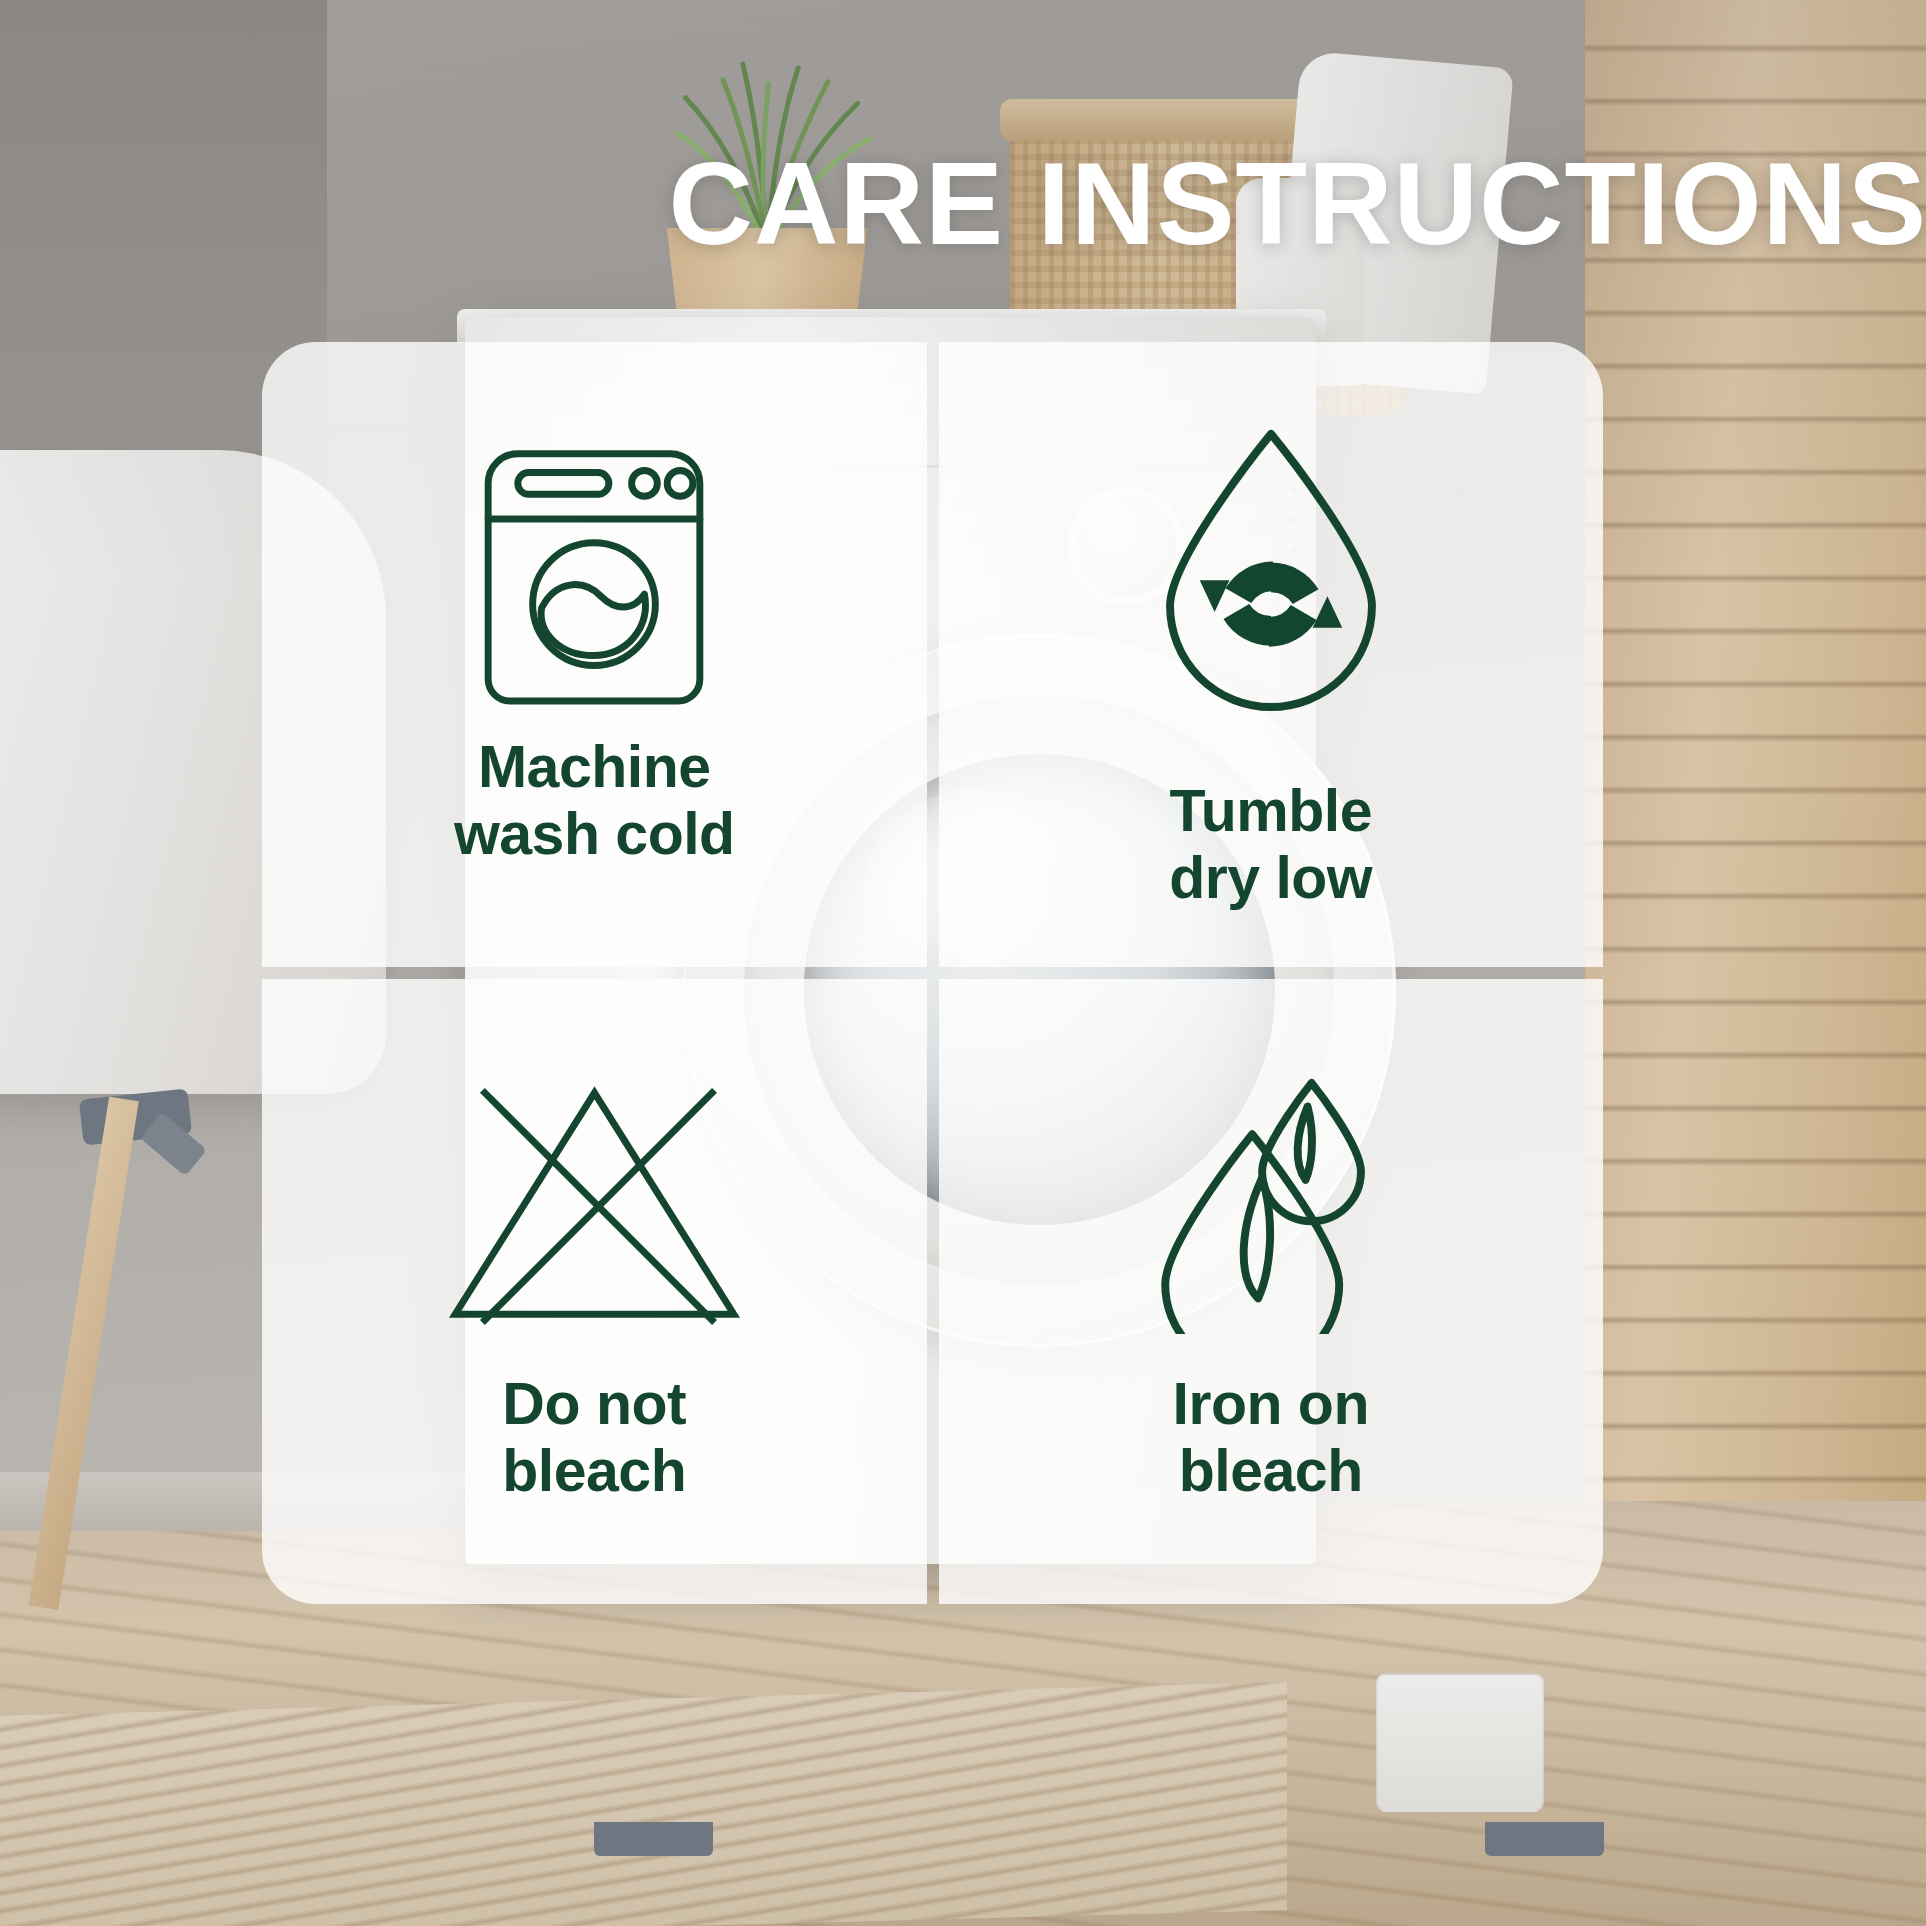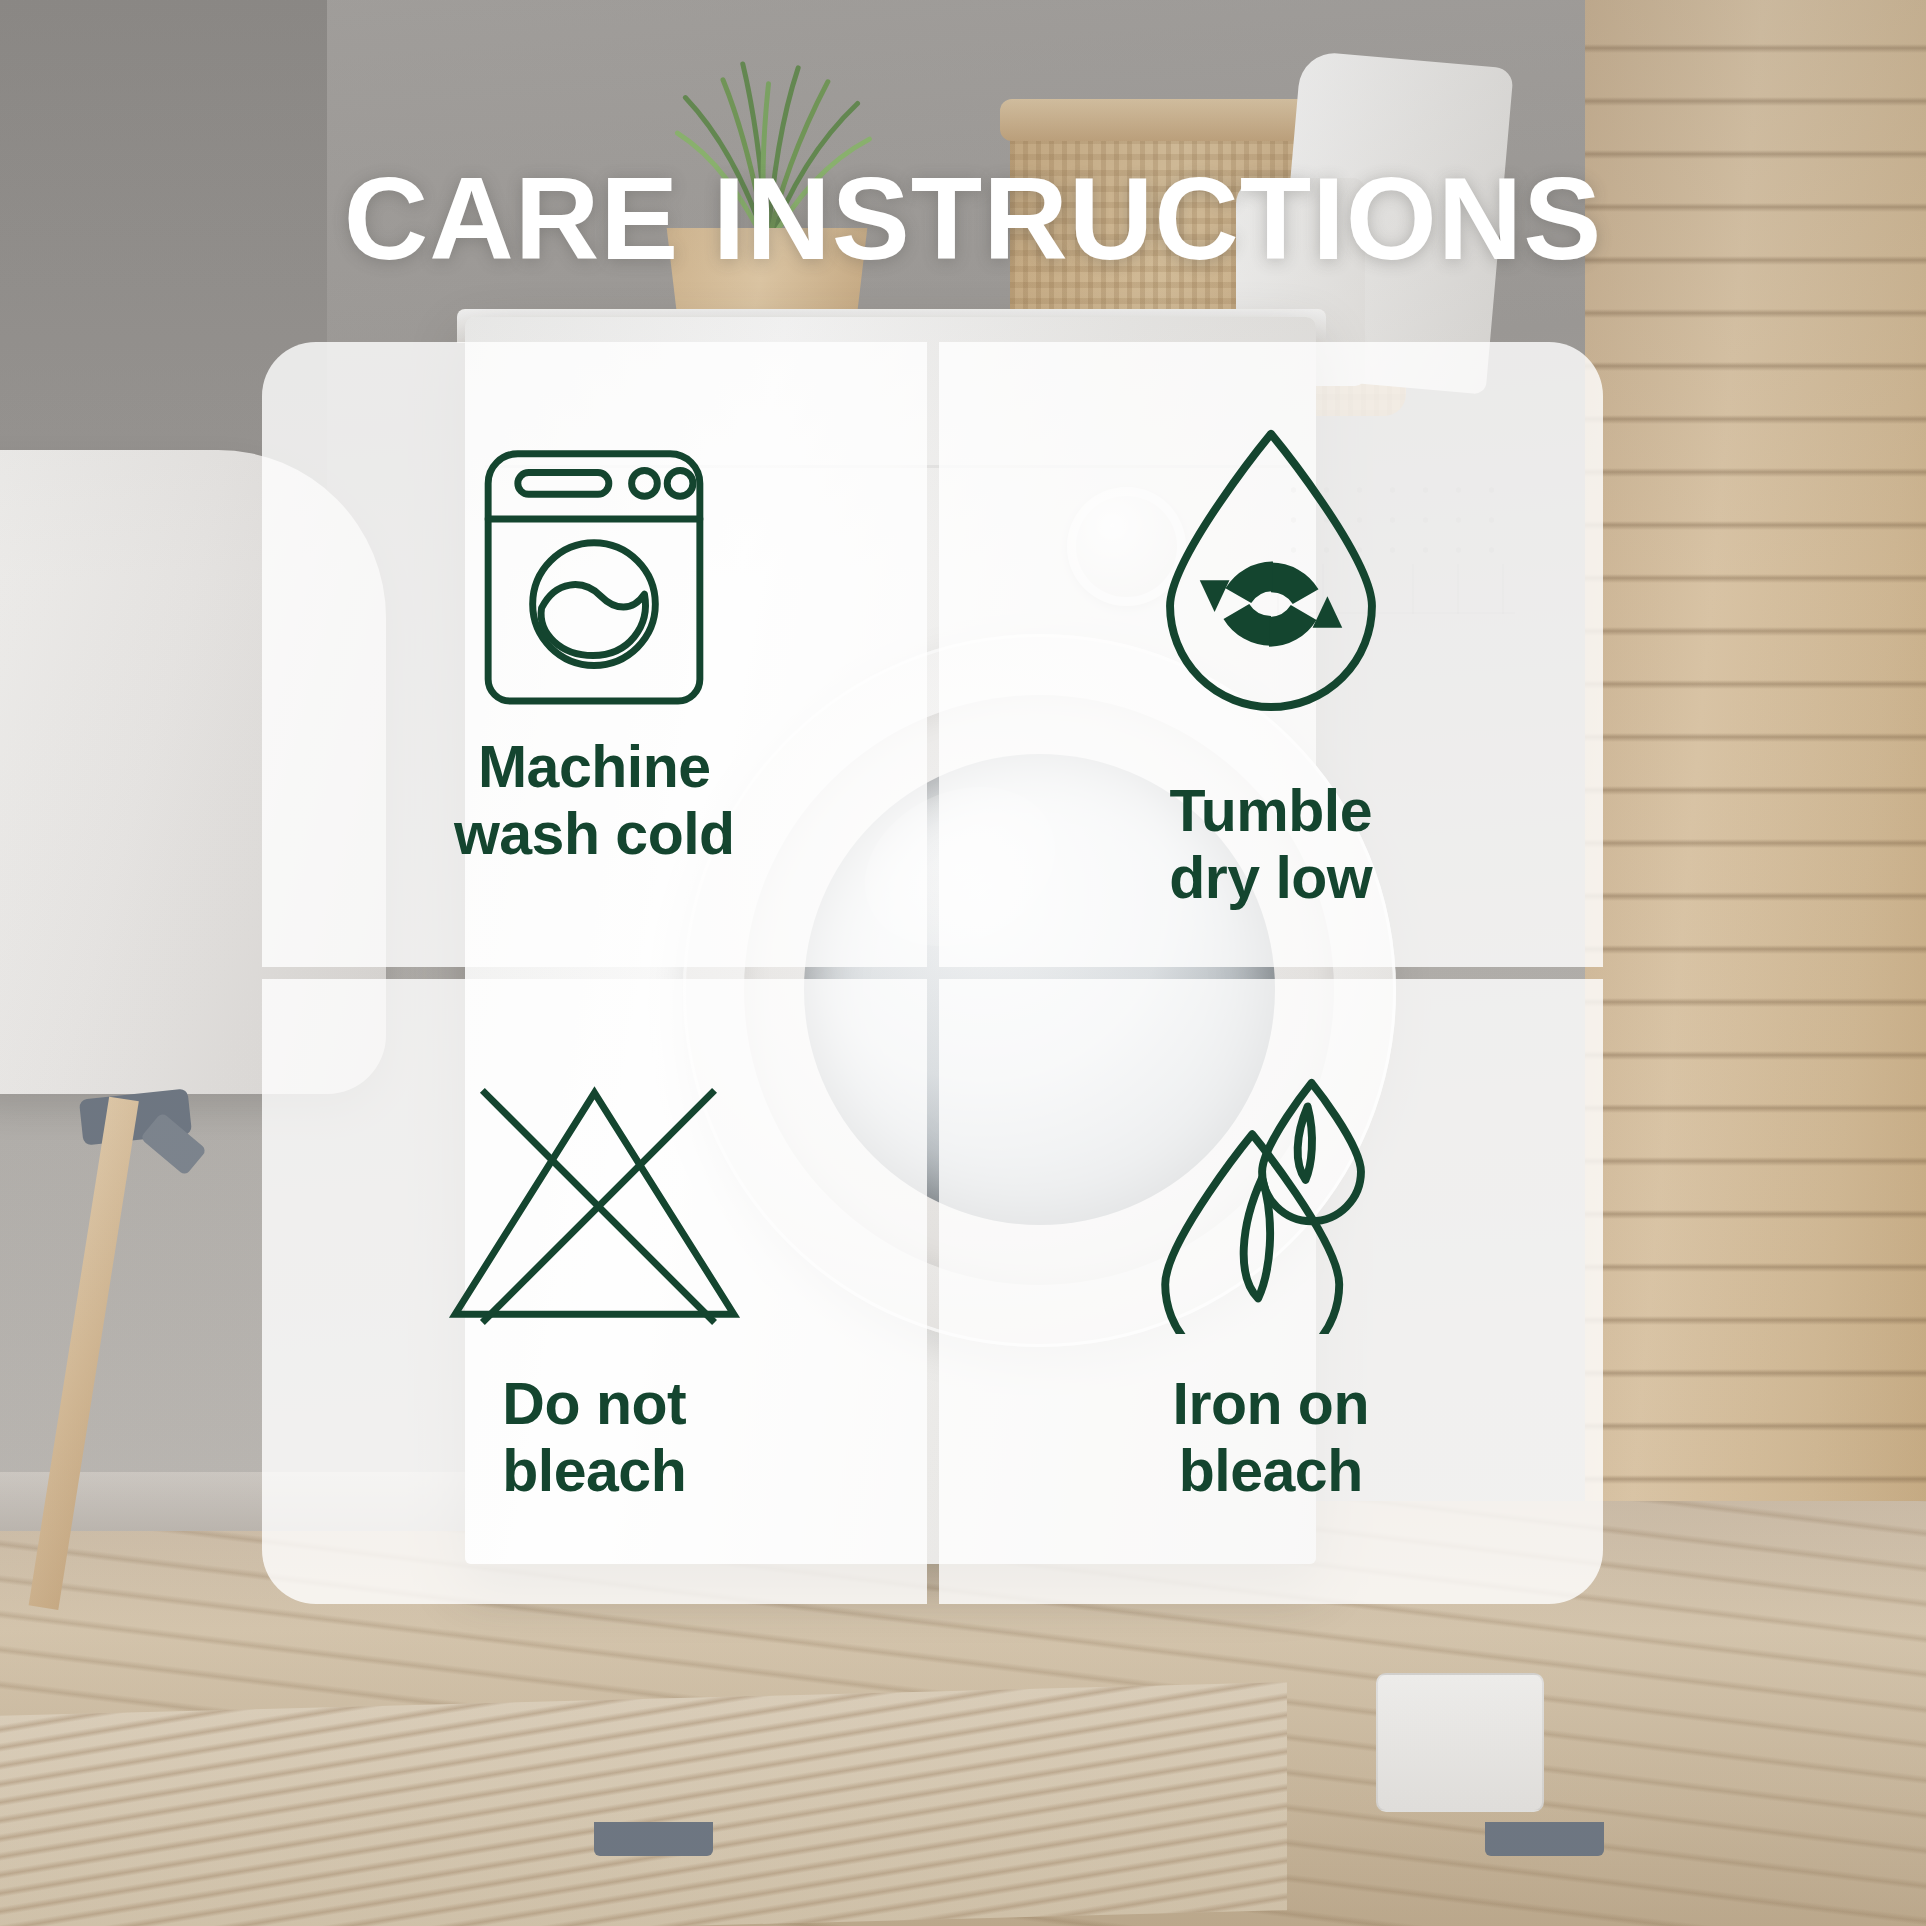--- a/index.html
+++ b/index.html
@@ -203,22 +203,22 @@
     position:absolute; left:144px; top:1127px; width:59px; height:34px;
     background:#7c848e; border-radius:6px; transform:rotate(40deg);
   }
   .photo-dim{
     position:absolute; inset:0;
     background:linear-gradient(180deg, rgba(120,118,115,0.18) 0%, rgba(120,118,115,0.05) 30%, rgba(120,118,115,0.04) 100%);
   }
 
   
   .title{
-    position:absolute; left:0; right:0; top:160px;
-    text-align:center;
+    position:absolute; left:0; right:0; top:145px;
+    text-align:right;
     color:#ffffff;
     font-size:117px;
     font-weight:bold;
     letter-spacing:1px;
     line-height:1.0;
     text-shadow:0 2px 16px rgba(70,68,65,0.30);
     white-space:nowrap;
     padding-left:19px;
   }
 

